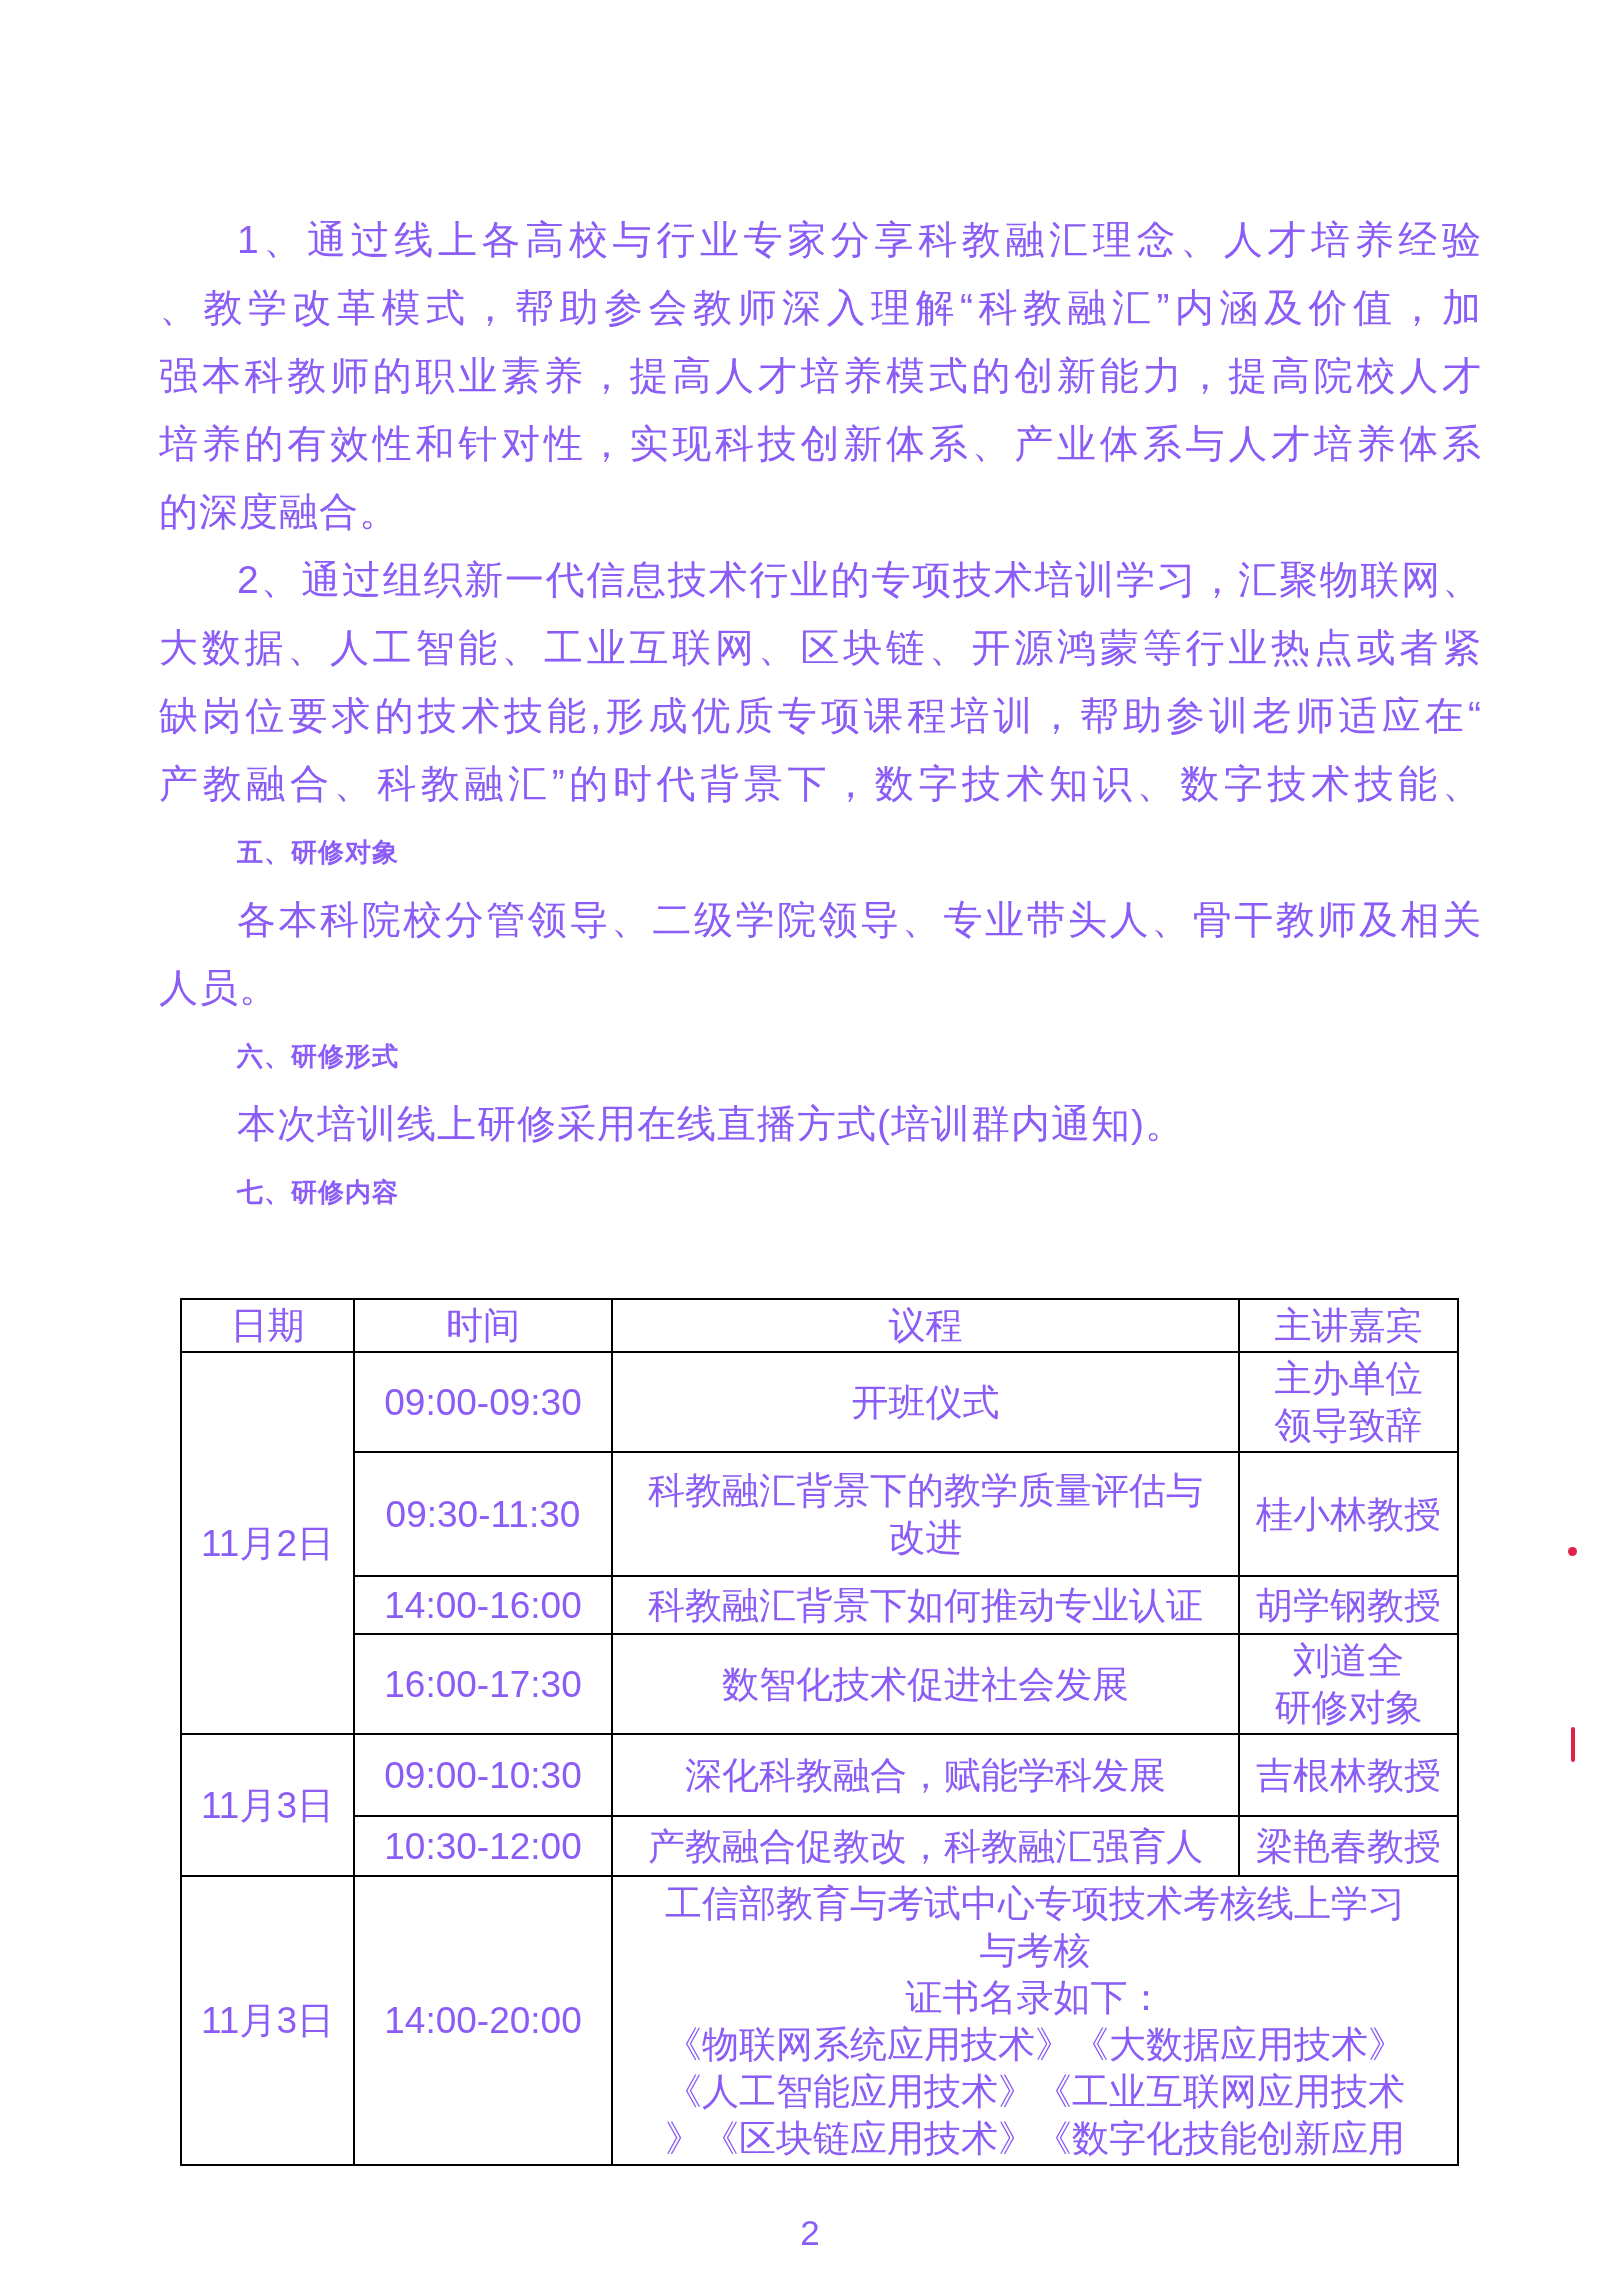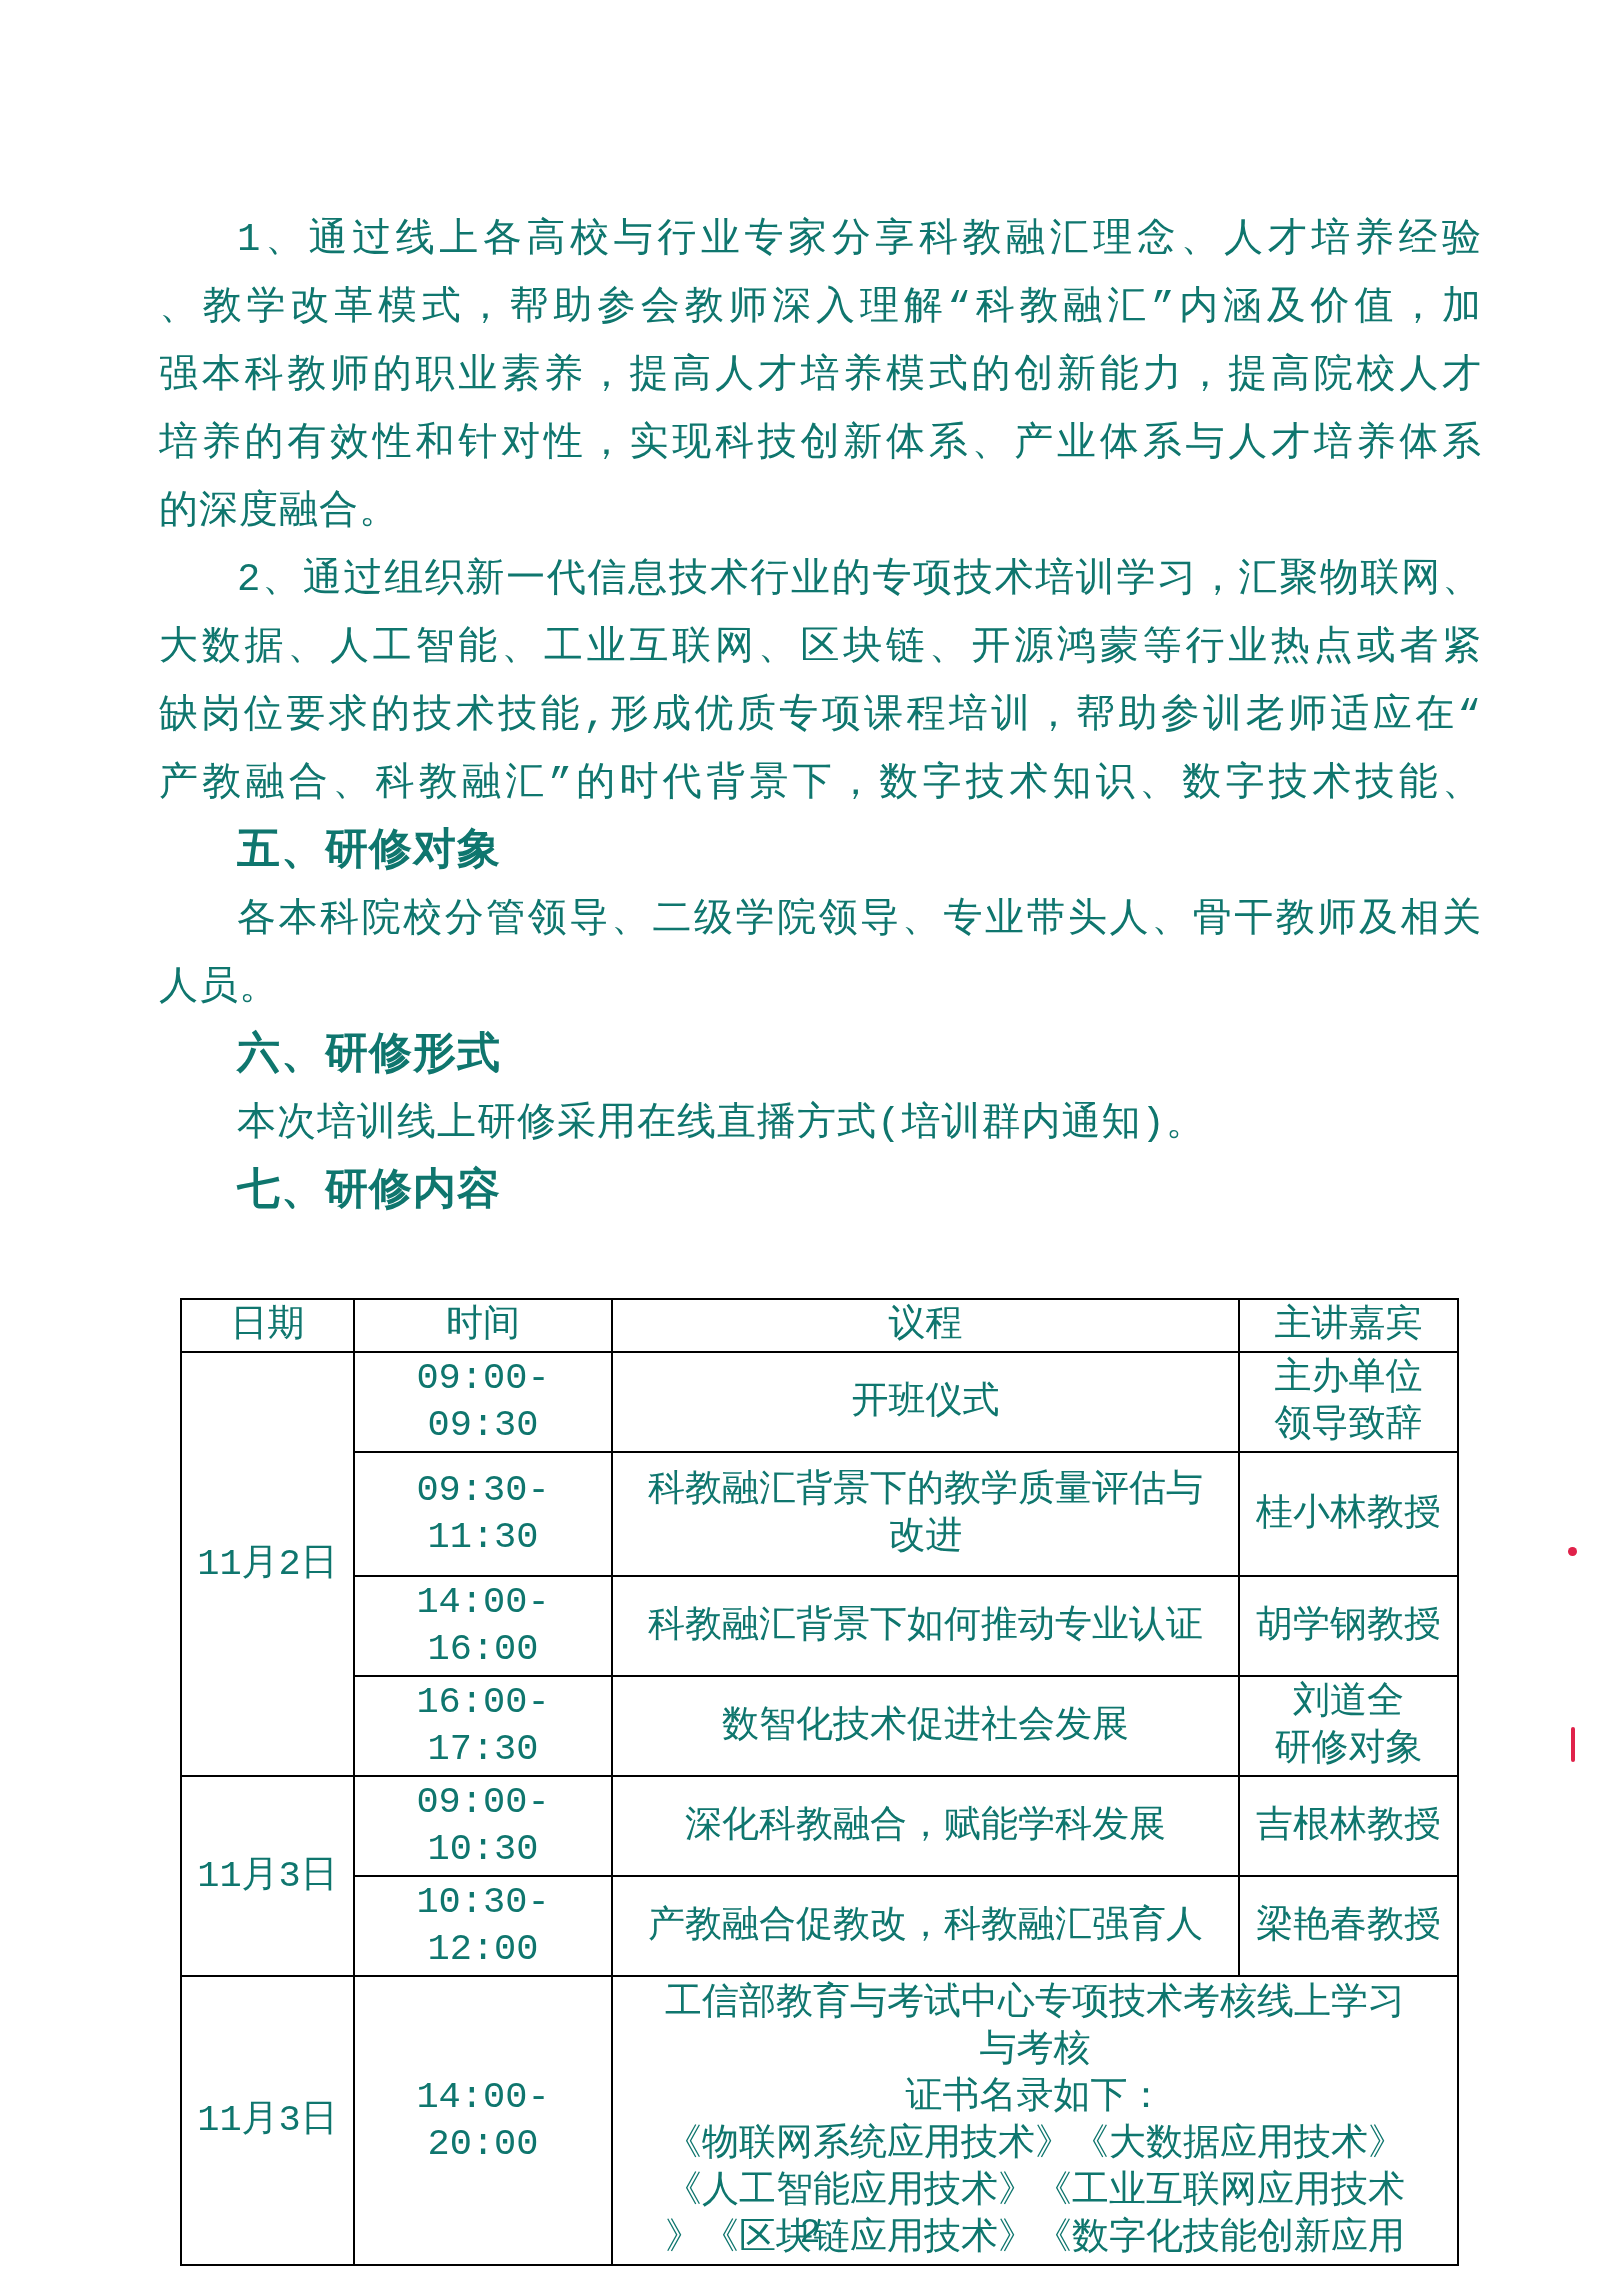--- a/index.html
+++ b/index.html
@@ -1,21 +1,21 @@
 <!DOCTYPE html>
 <html><head>
 <meta charset="utf-8">
 <style>
   html,body{margin:0;padding:0;background:#888;}
   .page{
     position:relative;
     width:1620px;height:2293px;
     background:#ffffff;
-    font-family:Liberation Mono, monospace;
-    color:#0f766e;
+    font-family:Liberation Sans, sans-serif;
+    color:#8b5cf6;
     overflow:hidden;
   }
   
   .body-text{
     position:absolute;
     left:159px;top:206px;
     width:1323px;
   }
   .tline{
     font-size:39px;
@@ -27,21 +27,21 @@
   .tline.fill{
     white-space:normal;
     text-align:justify;
     text-align-last:justify;
     text-justify:inter-character;
   }
   .tline.first{ padding-left:78px; }
   .tline.fill.first{ text-indent:0; }
   .tline.heading{
     font-weight:bold;
-    font-size:43px;
+    font-size:26px;
   }
   
   table.schedule{
     position:absolute;
     left:180px;top:1298px;
     width:1276px;
     border-collapse:collapse;
     table-layout:fixed;
   }
   table.schedule,

